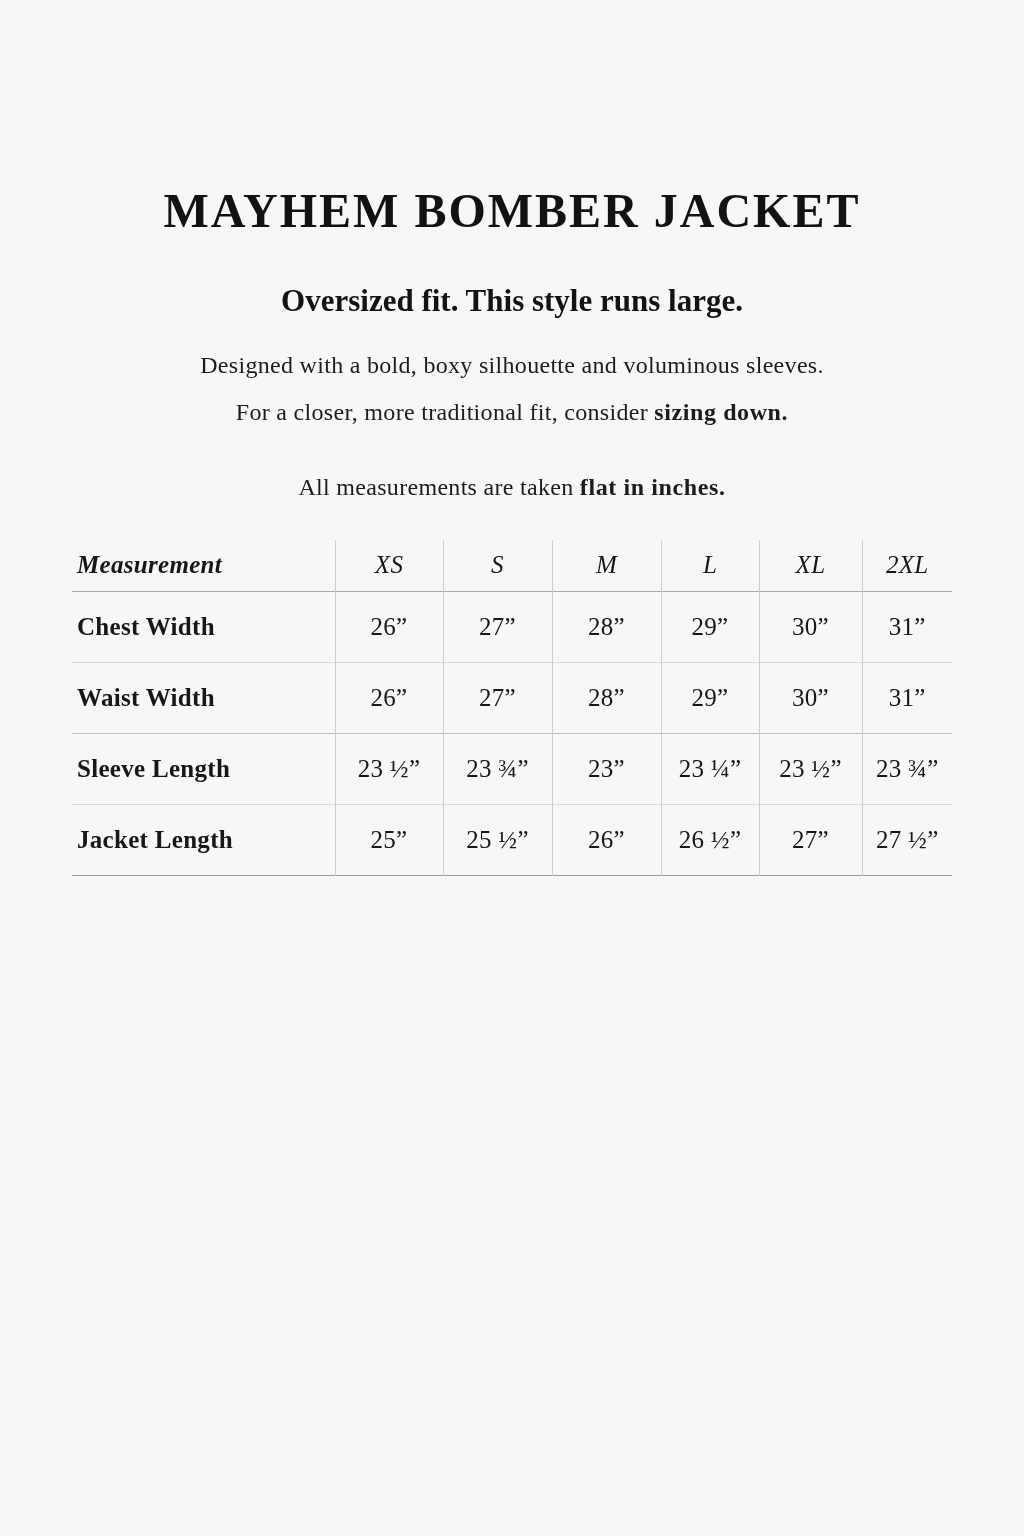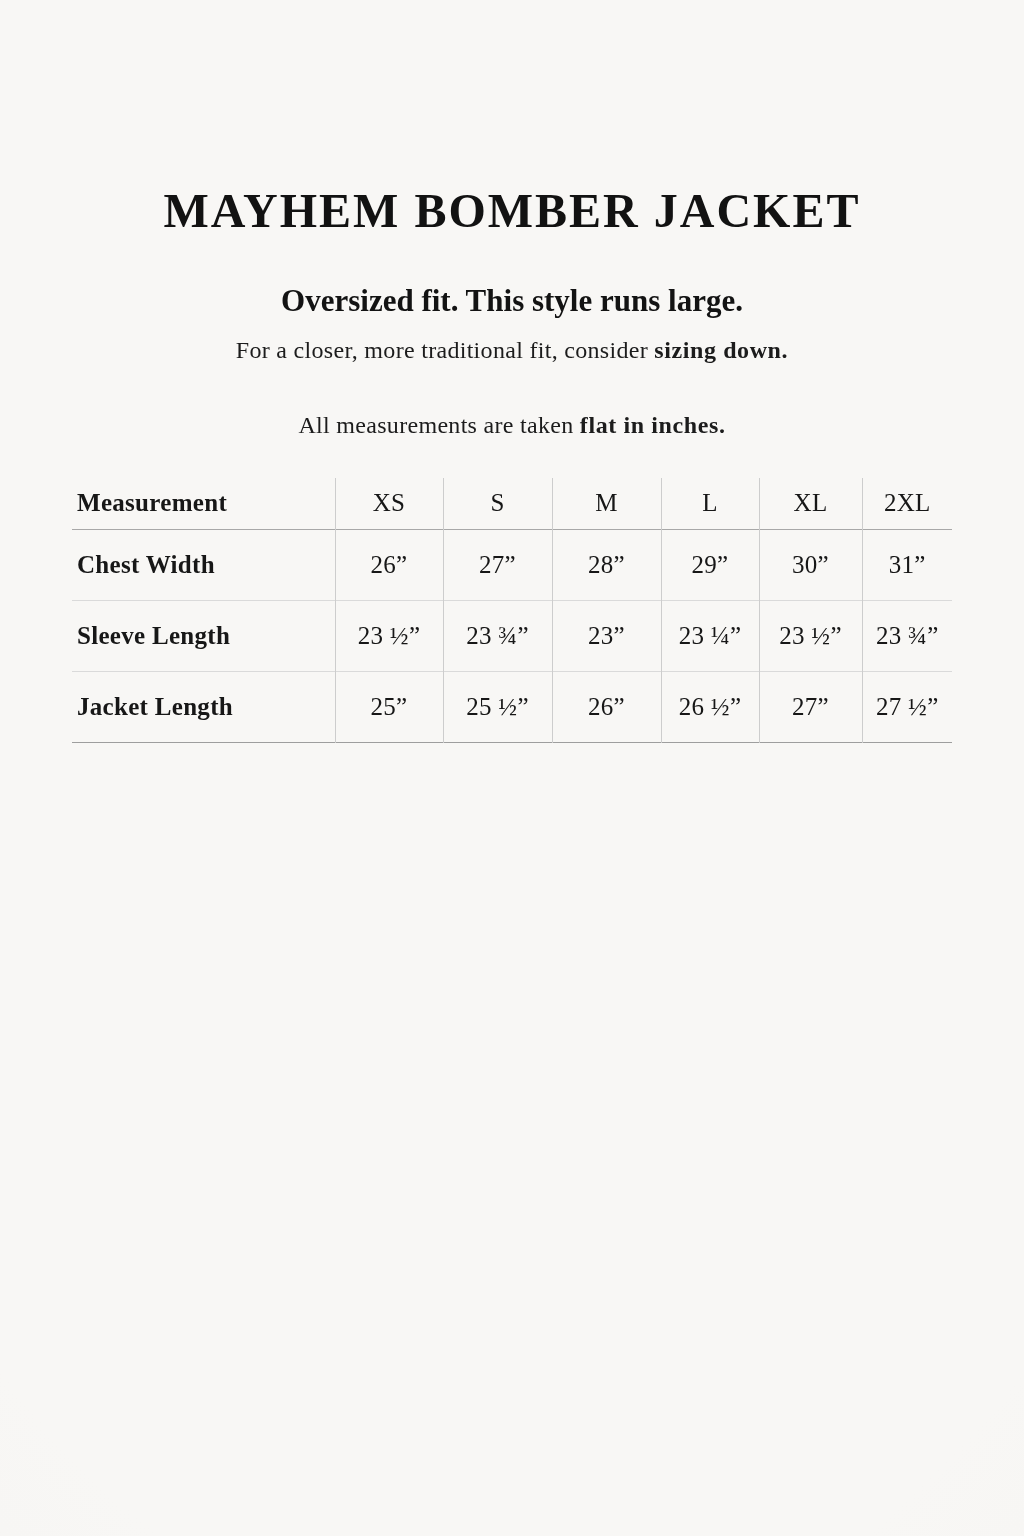--- a/index.html
+++ b/index.html
@@ -89,21 +89,21 @@
     font-weight: 400;
     overflow: hidden;
     white-space: nowrap;
   }
   table.size-chart th.measure-col,
   table.size-chart td.row-label {
     text-align: left;
     padding-left: 5px;
     font-weight: 600;
   }
-  table.size-chart thead tr { height: 52px; }
+  table.size-chart thead tr { height: 52px; font-style: italic; }
   table.size-chart tbody tr { height: 71px; }
   
   table.size-chart th + th,
   table.size-chart td + td {
     border-left: 1px solid #cdcdcd;
   }
   
   table.size-chart thead tr       { border-bottom: 1px solid #a8a8a8; }
   table.size-chart tbody tr.r0    { border-bottom: 1px solid #dadada; }
   table.size-chart tbody tr.r1    { border-bottom: 1px solid #bfbfbf; }
@@ -112,20 +112,21 @@
 </style>
 </head>
 <body>
 
 <div class="page">
 
   <h1 class="title">MAYHEM BOMBER JACKET</h1>
 
   <h2 class="subtitle">Oversized fit. This style runs large.</h2>
 
+  <p class="desc first">Designed with a bold, boxy silhouette and voluminous sleeves.</p>
 
   <p class="desc second"><span>For a closer, more traditional fit, consider </span><span class="em">sizing down.</span></p>
 
   <p class="desc third"><span>All measurements are taken </span><span class="em">flat in inches.</span></p>
 
 
   <table class="size-chart">
     <colgroup>
       <col style="width:263px">
       <col style="width:108px">
@@ -149,20 +150,29 @@
     <tbody>
       <tr class="r0">
         <td class="row-label">Chest Width</td>
         <td>26”</td>
         <td>27”</td>
         <td>28”</td>
         <td>29”</td>
         <td>30”</td>
         <td>31”</td>
       </tr>
+      <tr class="r1">
+        <td class="row-label">Waist Width</td>
+        <td>26”</td>
+        <td>27”</td>
+        <td>28”</td>
+        <td>29”</td>
+        <td>30”</td>
+        <td>31”</td>
+      </tr>
       <tr class="r2">
         <td class="row-label">Sleeve Length</td>
         <td>23 ½”</td>
         <td>23 ¾”</td>
         <td>23”</td>
         <td>23 ¼”</td>
         <td>23 ½”</td>
         <td>23 ¾”</td>
       </tr>
       <tr class="r3">

